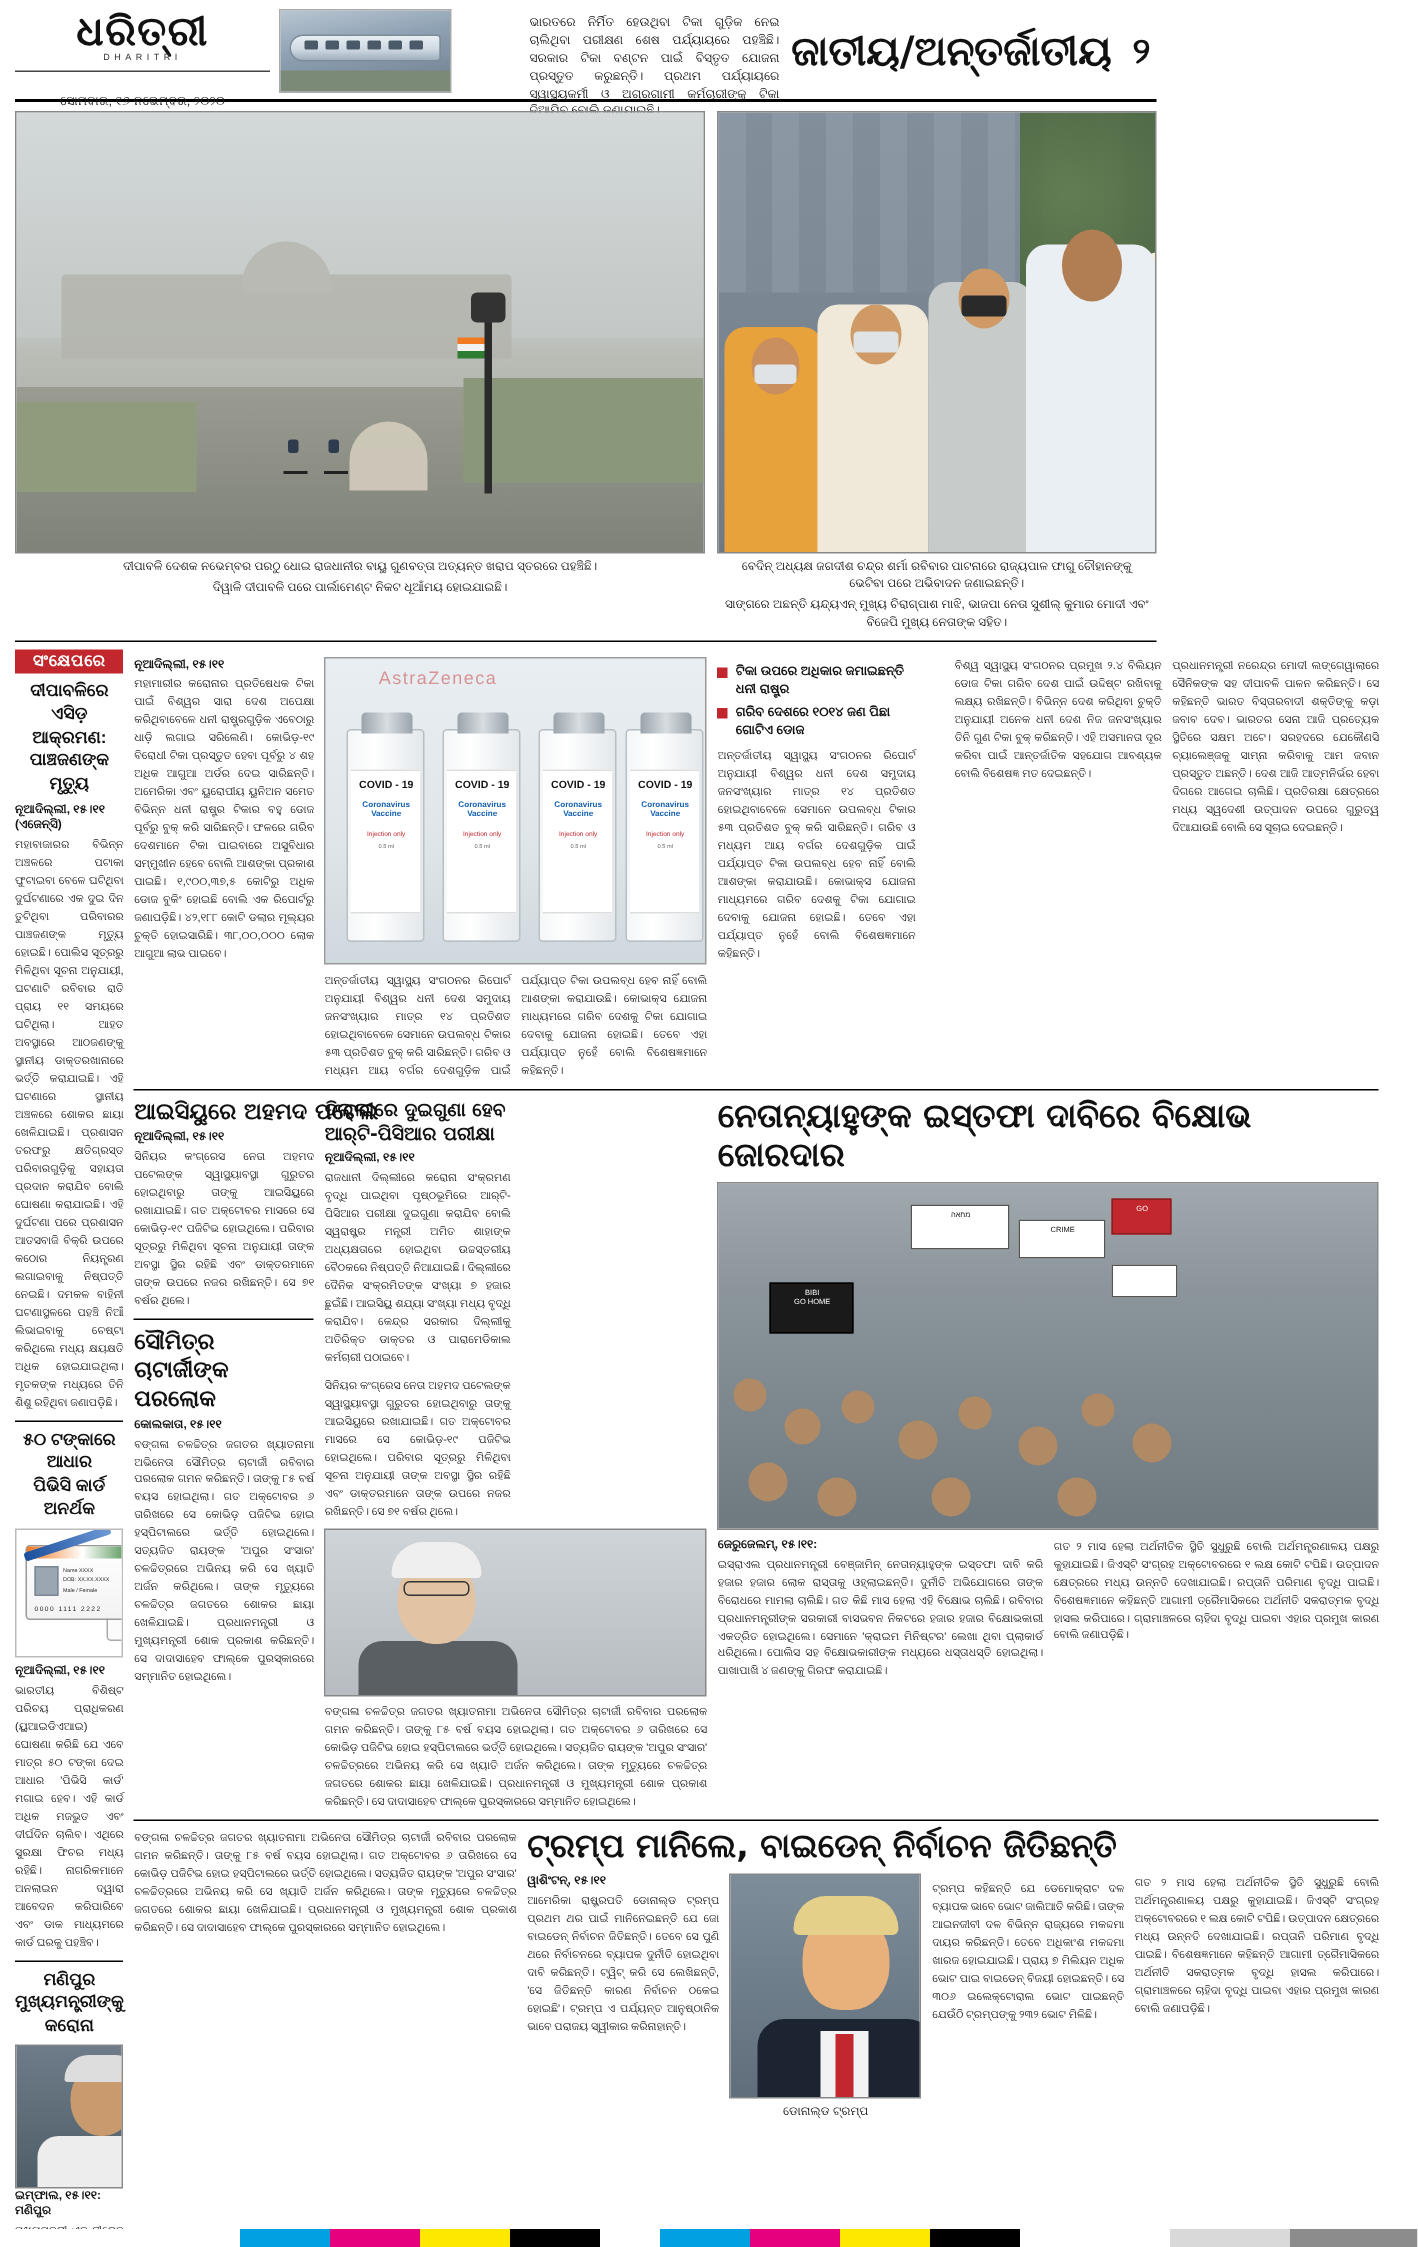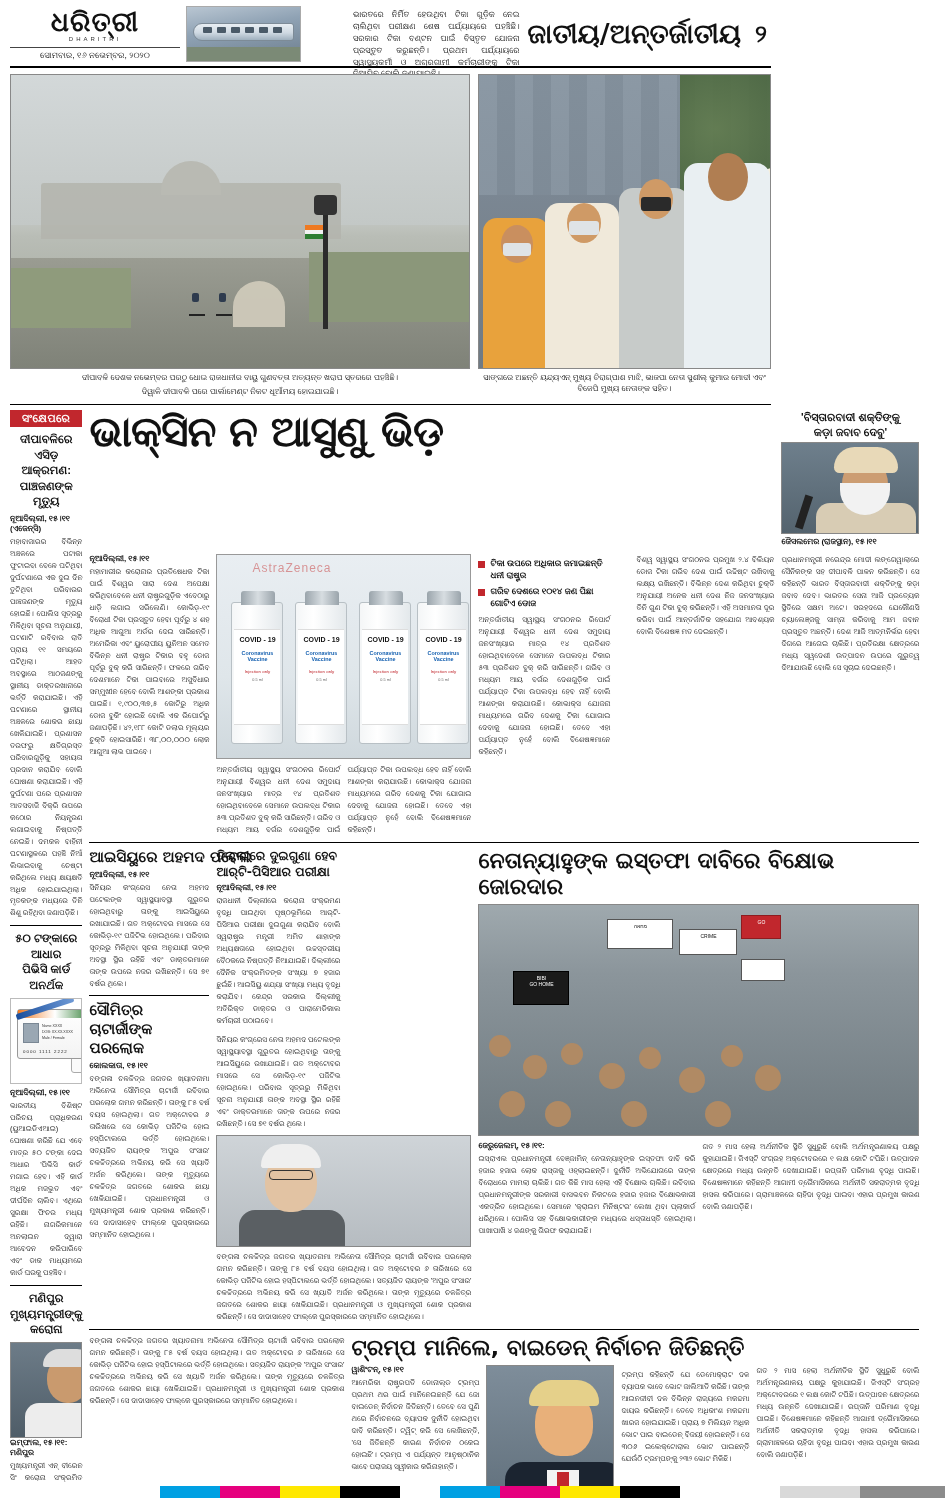--- a/index.html
+++ b/index.html
@@ -43,21 +43,21 @@
   .logo-sub {
     font-size: 6px;
     letter-spacing: 3px;
     color: #333;
     margin-top: 1px;
   }
   .logo-date {
     font-size: 8.5px;
     margin-top: 5px;
     border-top: 1px solid #444;
-    padding-top: 2px;
+    padding-top: 14px;
     color: #222;
   }
   .mast-thumb {
     width: 115px;
     margin: 0 6px;
     background: linear-gradient(170deg,#b9c6d2 0%,#8fa2b4 40%,#6d7e8e 100%);
     position: relative;
     overflow: hidden;
     border: 1px solid #aaa;
   }
@@ -448,20 +448,21 @@
 
         <div class="person" style="left:280px; width:82px; height:200px; background:#f5eedb;"></div>
         <div class="head" style="left:302px; top:84px; width:38px; height:46px; background:#d7a670;"></div>
 
         <div class="person" style="left:356px; width:76px; height:190px; background:#cfd3cf;"></div>
         <div class="head" style="left:378px; top:94px; width:36px; height:44px; background:#c4915f;"></div>
 
         <div class="person" style="right:0px; width:86px; height:205px; background:#e9eff2;"></div>
         <div class="head" style="right:22px; top:78px; width:40px; height:48px; background:#b07e52;"></div>
       </div>
+      <div class="cap">ବେଦିନ୍ ଅଧ୍ୟକ୍ଷ ଜଗଦୀଶ ଚନ୍ଦ୍ର ଶର୍ମା ରବିବାର ପାଟନାରେ ରାଜ୍ୟପାଳ ଫାଗୁ ଚୌହାନଙ୍କୁ ଭେଟିବା ପରେ ଅଭିବାଦନ ଜଣାଇଛନ୍ତି।</div>
       <div class="cap">ସାଙ୍ଗରେ ଅଛନ୍ତି ୟନ୍ଦ୍ୟଏନ୍ ମୁଖ୍ୟ ଚିରାଗ୍‌ପାଶ ମାଝି, ଭାଜପା ନେତା ସୁଶୀଲ୍ କୁମାର ମୋଦୀ ଏବଂ ବିଜେପି ମୁଖ୍ୟ ନେତାଙ୍କ ସହିତ।</div>
     </div>
   </div>
 
   <div class="body-area">
 
     <div class="col c1">
       <div class="red-band">ସଂକ୍ଷେପରେ</div>
       <div class="sub-head" style="white-space:pre-line">ଦୀପାବଳିରେ ଏସିଡ଼
 ଆକ୍ରମଣ: ପାଞ୍ଚଜଣଙ୍କ ମୃତ୍ୟୁ</div>
@@ -490,37 +491,20 @@
         <div class="k-body"></div>
         <div class="k-head"></div>
         <div class="k-hair"></div>
       </div>
       <div class="dateline">ଇମ୍ଫାଲ, ୧୫।୧୧: ମଣିପୁର</div>
       <div class="txt">ମୁଖ୍ୟମନ୍ତ୍ରୀ ଏନ୍ ବୀରେନ ସିଂ କରୋନା ସଂକ୍ରମିତ ହୋଇଛନ୍ତି। ରବିବାର ସେ ନିଜେ ଟ୍ୱିଟ୍ କରି ଏହି ସୂଚନା ଦେଇଛନ୍ତି। ସେ ନିଜକୁ ଘରେ ଆଇସୋଲେସନରେ ରଖିଛନ୍ତି ଏବଂ ସମ୍ପର୍କରେ ଆସିଥିବା ସମସ୍ତଙ୍କୁ ପରୀକ୍ଷା କରାଇବାକୁ ଅନୁରୋଧ କରିଛନ୍ତି।</div>
     </div>
 
     <div style="flex:1;">
 
-      <div style="display:flex; gap:8px; align-items:flex-start;">
-        <div style="flex:1;">
-          <div class="banner">ଭାକ୍‌ସିନ ନ ଆସୁଣୁ ଭିଡ଼</div>
-        </div>
-        <div style="width:138px;">
-          <div class="mini-head" style="white-space:pre-line">'ବିସ୍ତାରବାଦୀ ଶକ୍ତିଙ୍କୁ
-କଡ଼ା ଜବାବ ଦେବୁ'</div>
-          <div class="modi-photo" style="margin-top:3px;">
-            <div class="m-body"></div>
-            <div class="m-head"></div>
-            <div class="m-beard"></div>
-            <div class="m-turban"></div>
-            <div class="mic"></div>
-          </div>
-          <div class="dateline" style="margin-top:3px;">ଜୈସଲମେର (ରାଜସ୍ଥାନ), ୧୫।୧୧</div>
-        </div>
-      </div>
 
       <div style="display:flex; gap:7px; margin-top:5px;">
 
         <div class="c2">
           <div class="dateline">ନୂଆଦିଲ୍ଲୀ, ୧୫।୧୧</div>
           <div class="txt">ମହାମାରୀର କରୋନାର ପ୍ରତିଷେଧକ ଟିକା ପାଇଁ ବିଶ୍ୱର ସାରା ଦେଶ ଅପେକ୍ଷା କରିଥିବାବେଳେ ଧନୀ ରାଷ୍ଟ୍ରଗୁଡ଼ିକ ଏବେଠାରୁ ଧାଡ଼ି ଲଗାଇ ସରିଲେଣି। କୋଭିଡ଼-୧୯ ବିରୋଧୀ ଟିକା ପ୍ରସ୍ତୁତ ହେବା ପୂର୍ବରୁ ୪ ଶହ ଅଧିକ ଆଗୁଆ ଅର୍ଡର ଦେଇ ସାରିଛନ୍ତି। ଅମେରିକା ଏବଂ ୟୁରୋପୀୟ ୟୁନିଅନ ସମେତ ବିଭିନ୍ନ ଧନୀ ରାଷ୍ଟ୍ର ଟିକାର ବହୁ ଡୋଜ ପୂର୍ବରୁ ବୁକ୍ କରି ସାରିଛନ୍ତି। ଫଳରେ ଗରିବ ଦେଶମାନେ ଟିକା ପାଇବାରେ ଅସୁବିଧାର ସମ୍ମୁଖୀନ ହେବେ ବୋଲି ଆଶଙ୍କା ପ୍ରକାଶ ପାଇଛି। ୧,୯୦୦,୩୭,୫ କୋଟିରୁ ଅଧିକ ଡୋଜ ବୁକିଂ ହୋଇଛି ବୋଲି ଏକ ରିପୋର୍ଟରୁ ଜଣାପଡ଼ିଛି। ୪୨,୧୮୮ କୋଟି ଡଲାର ମୂଲ୍ୟର ଚୁକ୍ତି ହୋଇସାରିଛି। ୩୮,୦୦,୦୦୦ ଲୋକ ଆଗୁଆ ଲାଭ ପାଇବେ।</div>
         </div>
 
         <div style="width:255px;">
           <div class="vaccine-photo">

